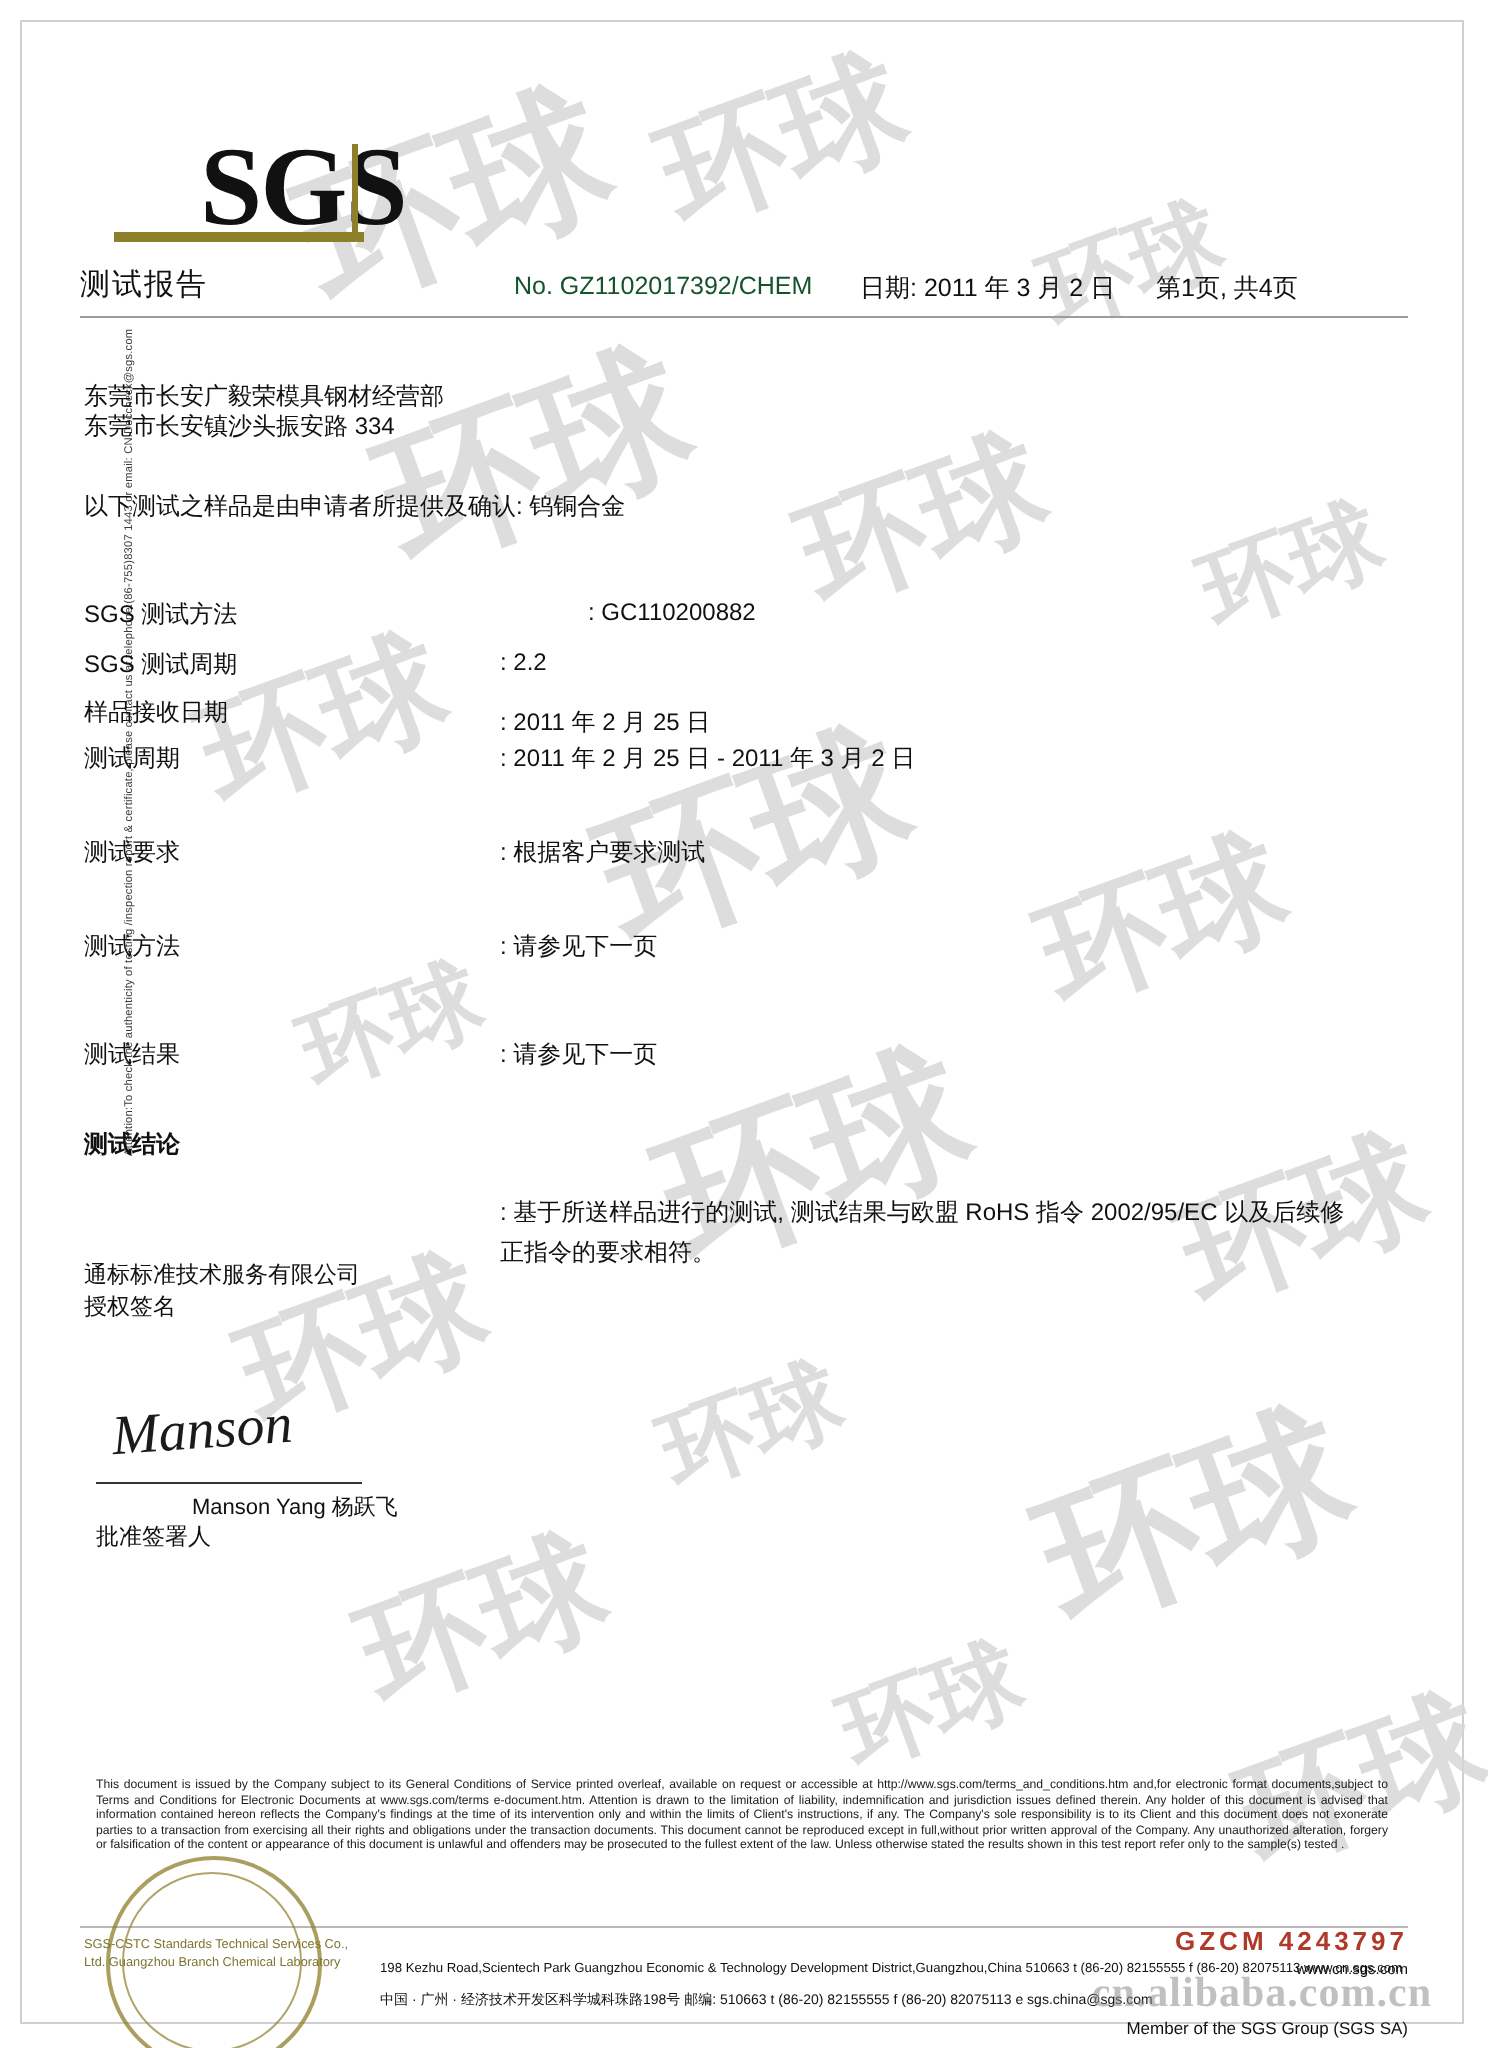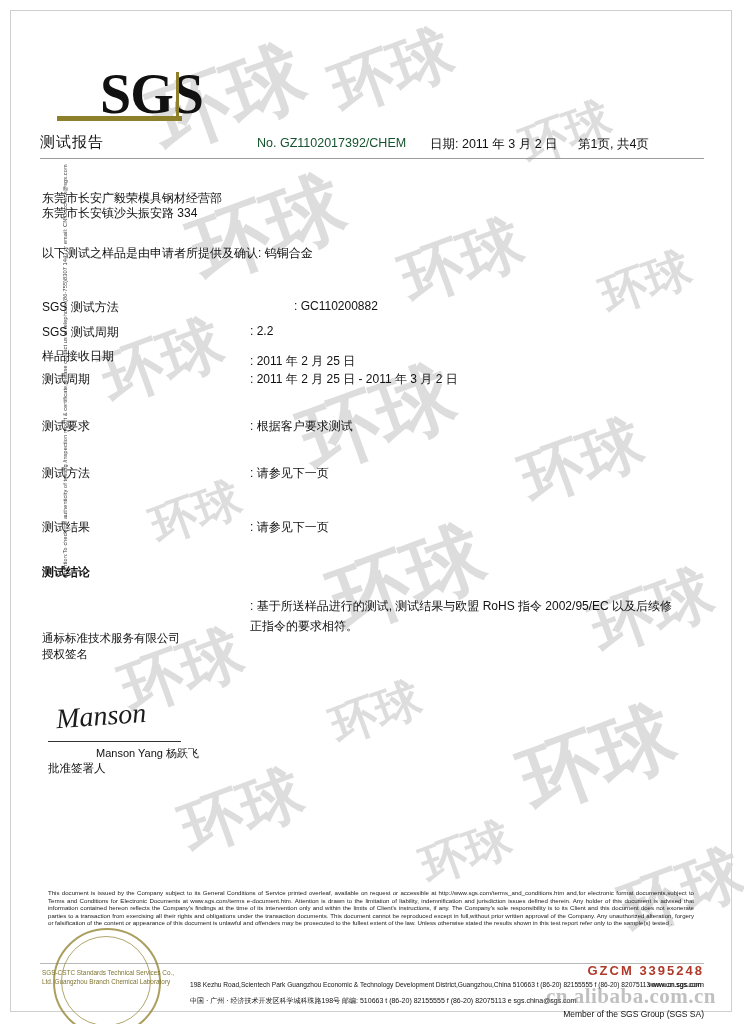--- a/index.html
+++ b/index.html
@@ -403,19 +403,19 @@
 
   <div id="stamp">
     <div class="ring"></div>
     <div class="ring2"></div>
   </div>
   <div id="footer-sgs-cn">SGS-CSTC Standards Technical Services Co., Ltd. Guangzhou Branch Chemical Laboratory</div>
 
   <div id="footer-addr">198 Kezhu Road,Scientech Park Guangzhou Economic &amp; Technology Development District,Guangzhou,China  510663    t (86-20) 82155555    f (86-20) 82075113    www.cn.sgs.com</div>
   <div id="footer-addr-cn">中国 · 广州 · 经济技术开发区科学城科珠路198号        邮编: 510663    t (86-20) 82155555    f (86-20) 82075113    e sgs.china@sgs.com</div>
 
-  <div id="footer-code">GZCM 3395248</div>
+  <div id="footer-code">GZCM 4243797</div>
   <div id="footer-web">www.cn.sgs.com</div>
   <div id="footer-member">Member of the SGS Group (SGS SA)</div>
 
   <div id="ali-overlay">cn.alibaba.com.cn</div>
 
 </div>
 
 </body></html>

